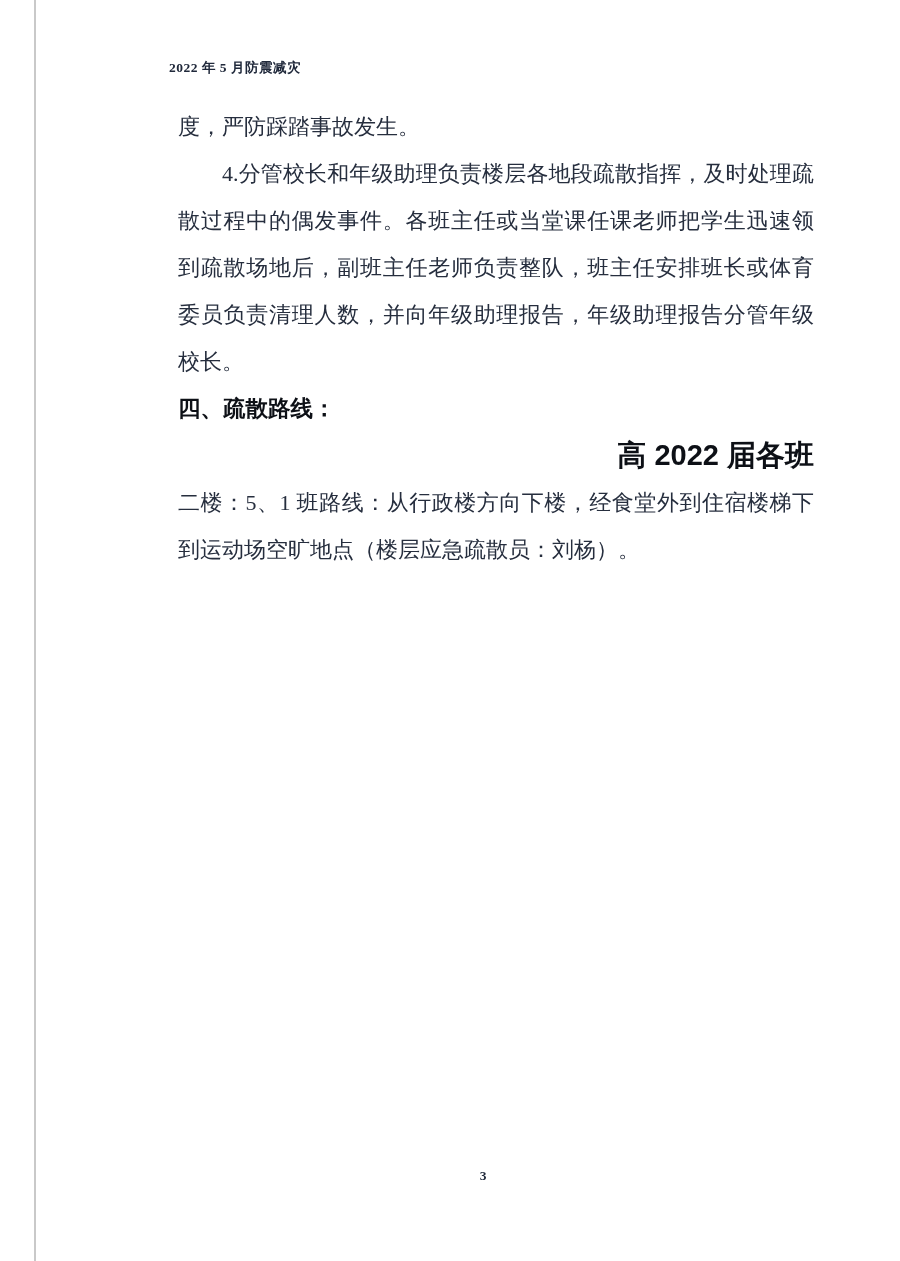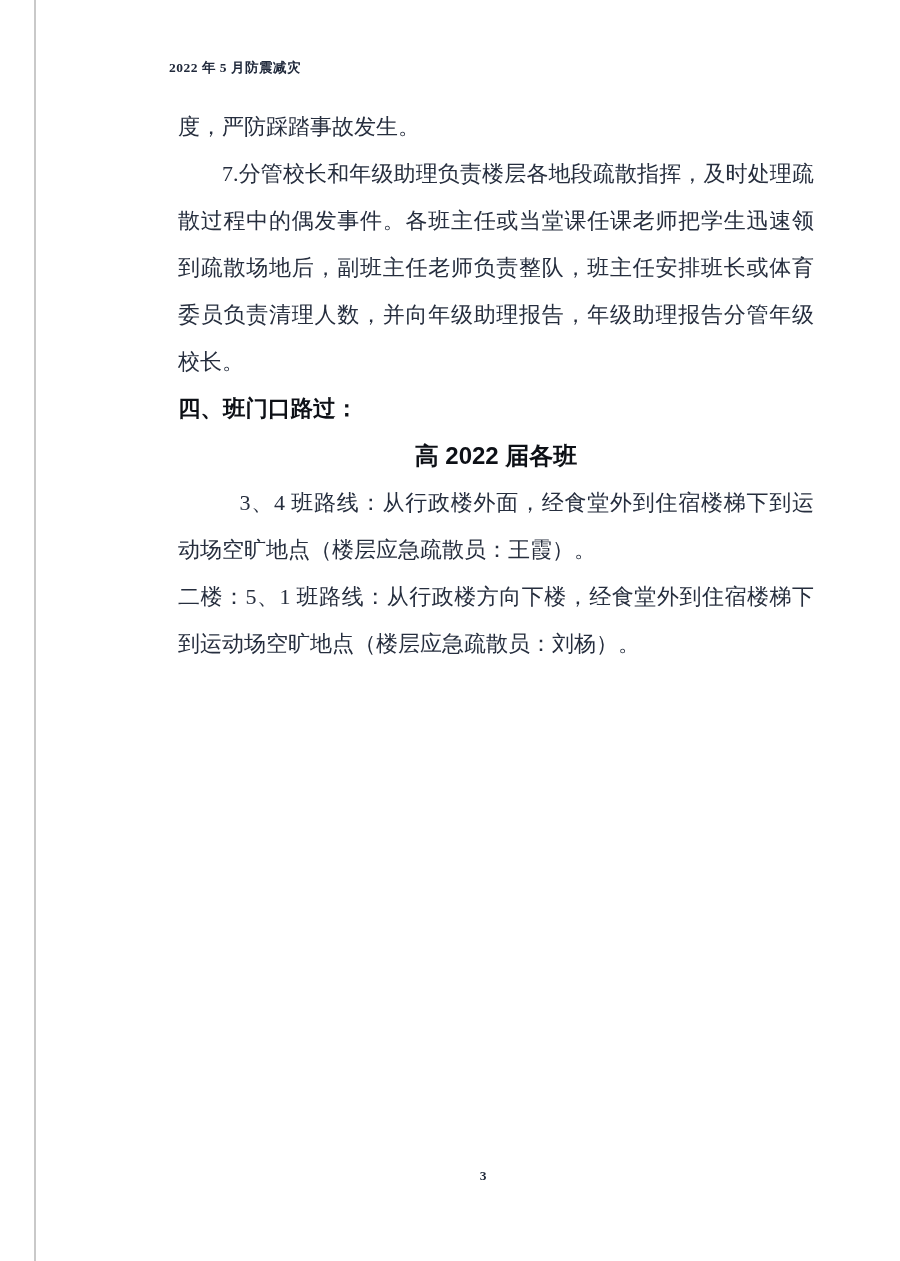--- a/index.html
+++ b/index.html
@@ -57,22 +57,22 @@
   p.heading {
     font-family: "Liberation Sans", "DejaVu Sans", sans-serif;
     font-weight: 700;
     color: #0d1016;
     font-size: 22.5px;
   }
   p.center-heading {
     font-family: "Liberation Sans", "DejaVu Sans", sans-serif;
     font-weight: 700;
     color: #0d1016;
-    text-align: center;
-    font-size: 24px;
+    text-align: right;
+    font-size: 29px;
   }
   .page-number {
     position: absolute;
     left: 133px;
     width: 636px;
     top: 1168px;
     text-align: center;
     font-size: 13.5px;
     font-weight: 700;
     color: #20293b;
@@ -82,21 +82,20 @@
 <body>
 
 <div class="page">
   <div class="edge-left"></div>
   <div class="edge-right"></div>
 
   <div class="doc-header">2022 年 5 月防震减灾</div>
 
   <div class="doc-body">
     <p class="plain">度，严防踩踏事故发生。</p>
-    <p class="indent">7.分管校长和年级助理负责楼层各地段疏散指挥，及时处理疏散过程中的偶发事件。各班主任或当堂课任课老师把学生迅速领到疏散场地后，副班主任老师负责整队，班主任安排班长或体育委员负责清理人数，并向年级助理报告，年级助理报告分管年级校长。</p>
-    <p class="heading">四、班门口路过：</p>
+    <p class="indent">4.分管校长和年级助理负责楼层各地段疏散指挥，及时处理疏散过程中的偶发事件。各班主任或当堂课任课老师把学生迅速领到疏散场地后，副班主任老师负责整队，班主任安排班长或体育委员负责清理人数，并向年级助理报告，年级助理报告分管年级校长。</p>
+    <p class="heading">四、疏散路线：</p>
     <p class="center-heading">高 2022 届各班</p>
-    <p class="indent3">3、4 班路线：从行政楼外面，经食堂外到住宿楼梯下到运动场空旷地点（楼层应急疏散员：王霞）。</p>
     <p class="plain">二楼：5、1 班路线：从行政楼方向下楼，经食堂外到住宿楼梯下到运动场空旷地点（楼层应急疏散员：刘杨）。</p>
   </div>
 
   <div class="page-number">3</div>
 </div>
 
 </body></html>

